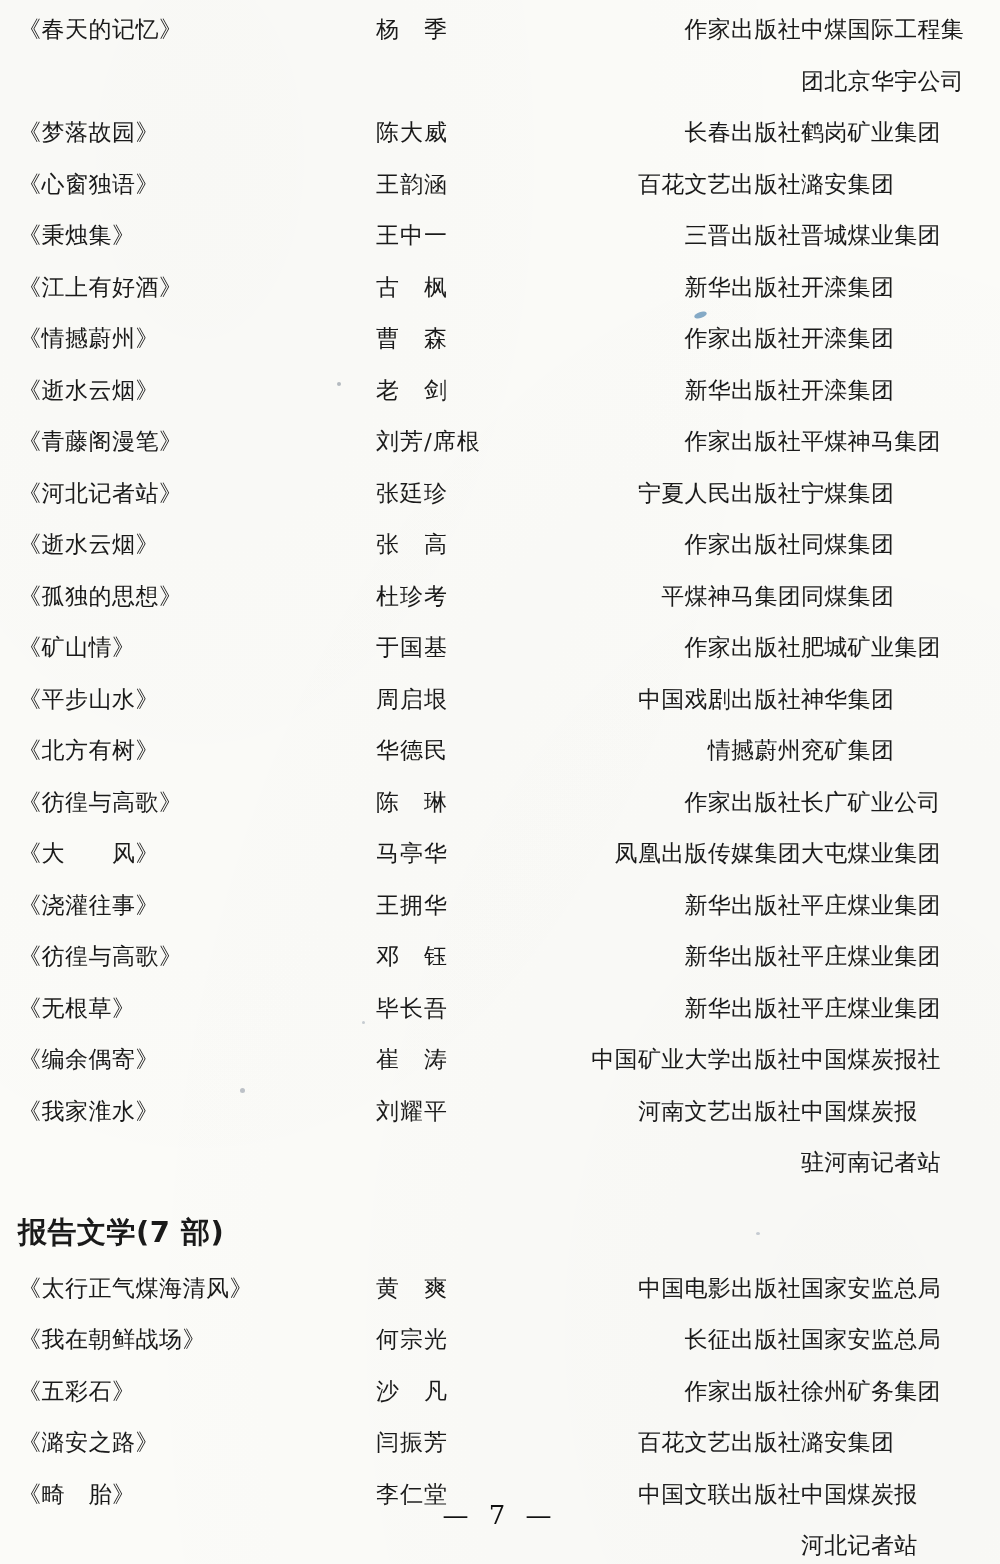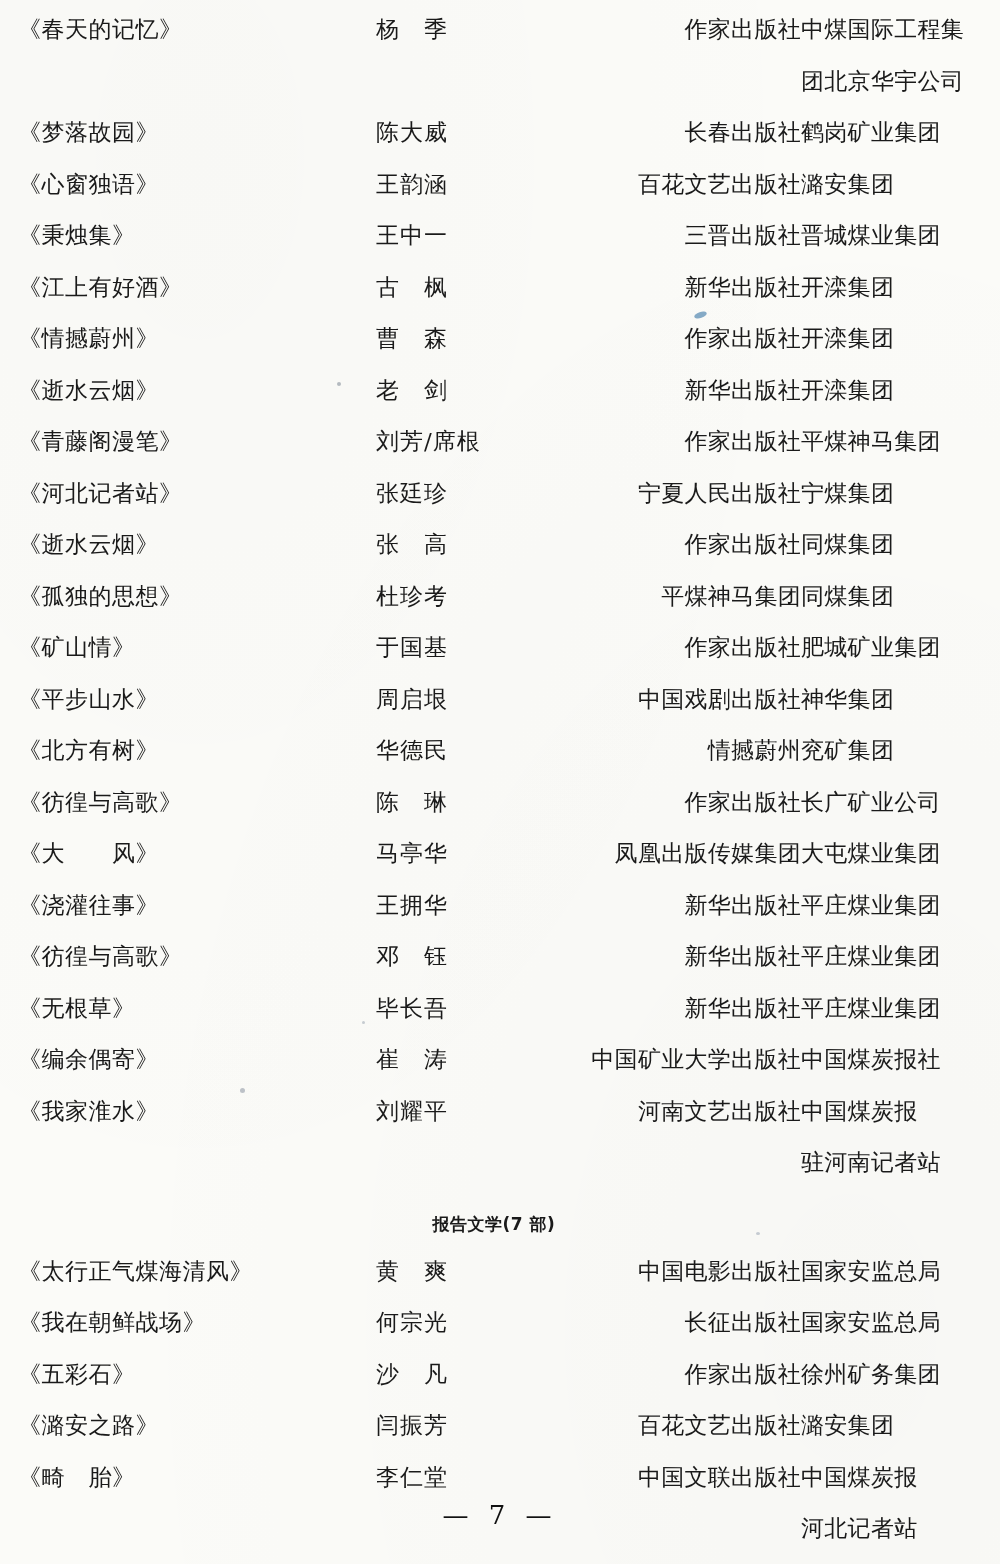--- a/index.html
+++ b/index.html
@@ -39,26 +39,25 @@
     white-space: pre-wrap;
   }
   .col-title   { width: 350px; padding-left: 4px !important; letter-spacing: 0.5px; }
   .col-author  { width: 175px; text-align: left; padding-left: 8px !important; letter-spacing: 1px; }
   .col-press   { width: 250px; text-align: right; letter-spacing: 0.3px; }
   .col-unit    { width: 215px; text-align: left; letter-spacing: 0.3px; }
 
   .section-head {
     font-family: "DejaVu Sans", "Liberation Sans", sans-serif;
     font-weight: bold;
-    font-size: 17px;
+    font-size: 29px;
     letter-spacing: 0.5px;
     padding-top: 24px;
     padding-bottom: 10px;
     padding-left: 4px;
-    text-align: center;
   }
   .footer {
     position: absolute;
     left: 0;
     right: 0;
     bottom: 34px;
     text-align: center;
     font-size: 26px;
     letter-spacing: 6px;
     color: #111;

